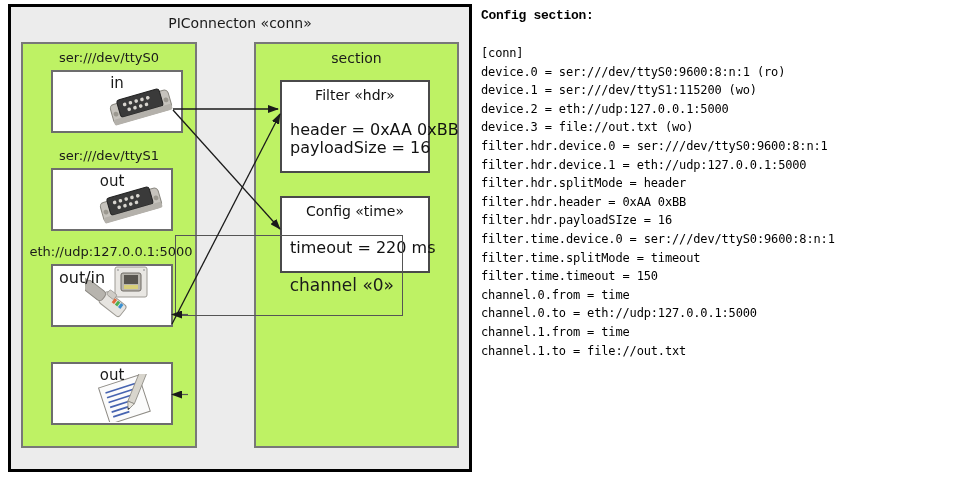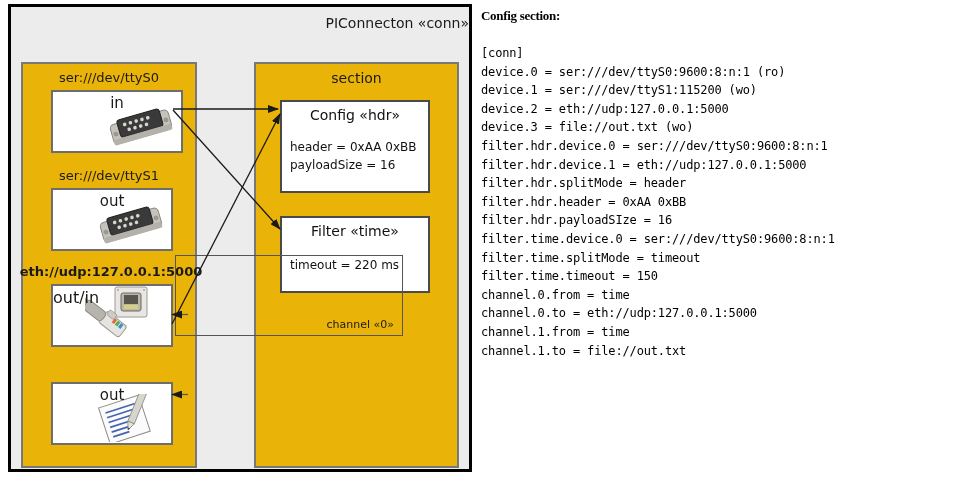--- a/index.html
+++ b/index.html
@@ -32,31 +32,30 @@
     box-sizing: border-box;
     border: 3px solid #000000;
     background: #ececec;
   }
 
   .outer-title {
     position: absolute;
     left: 0;
     top: 8px;
     width: 100%;
-    text-align: right;
+    text-align: center;
     font-size: 14px;
     color: #1a1a1a;
   }
 
   .group-box {
     position: absolute;
     box-sizing: border-box;
-    background: #eab308;
+    background: #bef264;
     border: 2px solid #787878;
-    margin-top: 20px;
   }
   .group-title {
     position: absolute;
     left: 0;
     top: 6px;
     width: 100%;
     text-align: center;
     font-size: 14px;
     color: #1a1a1a;
   }
@@ -95,20 +94,21 @@
     top: 2px;
     left: 0;
     width: 100%;
     text-align: center;
     font-size: 15px;
     color: #1a1a1a;
     z-index: 3;
   }
   .device-caption.left-align {
     text-align: left;
+    padding-left: 6px;
     box-sizing: border-box;
     font-size: 16px;
   }
 
   .icon-wrap {
     position: absolute;
     right: 4px;
     bottom: 2px;
     width: 72px;
     height: 44px;
@@ -126,37 +126,37 @@
     left: 0;
     top: 5px;
     width: 100%;
     text-align: center;
     font-size: 14px;
     color: #111111;
   }
   .filter-prop {
     position: absolute;
     left: 8px;
-    font-size: 12px;
+    font-size: 16px;
     color: #111111;
     white-space: nowrap;
   }
 
   
   .channel-box {
     position: absolute;
     box-sizing: border-box;
     border: 1px solid #555555;
     background: transparent;
   }
   .channel-label {
     position: absolute;
     right: 8px;
-    bottom: 4px;
-    font-size: 11px;
+    bottom: 20px;
+    font-size: 17px;
     color: #1a1a1a;
     white-space: nowrap;
   }
 
   #arrows {
     position: absolute;
     left: 0; top: 0;
     width: 464px;
     height: 468px;
     pointer-events: none;
@@ -167,21 +167,21 @@
     position: absolute;
     left: 481px;
     top: 0px;
     width: 483px;
     height: 484px;
   }
   #config-heading {
     position: absolute;
     left: 0;
     top: 8px;
-    font-family: Liberation Serif, serif;
+    font-family: Liberation Mono, monospace;
     font-size: 13px;
     font-weight: bold;
     color: #000000;
     letter-spacing: -0.3px;
   }
   #config-lines {
     position: absolute;
     left: 0;
     top: 44px;
     font-family: "DejaVu Sans Mono", monospace;
@@ -251,21 +251,21 @@
                 <circle cx="42" cy="21" r="1.8"></circle>
             </g>
             <rect x="6" y="27" width="60" height="6" rx="2" fill="#b4b1ab"></rect>
             <circle cx="10" cy="22" r="2.4" fill="#9b9890"></circle>
             <circle cx="62" cy="22" r="2.4" fill="#9b9890"></circle>
           </g>
         </svg>
       </div>
     </div>
 
-    <div class="device-label" style="left:-4px;top:200px;width:184px;font-weight:bold;">eth://udp:127.0.0.1:5000</div>
+    <div class="device-label" style="left:-4px;top:200px;width:184px;">eth://udp:127.0.0.1:5000</div>
     <div class="device-box" style="left:28px;top:220px;width:122px;height:63px;">
       <div class="device-caption left-align">out/in</div>
       <div class="icon-wrap" style="right:2px;bottom:1px;width:84px;height:58px;">
         <svg viewBox="0 0 84 58" width="84" height="58">
           <rect x="30" y="1" width="32" height="30" rx="2" fill="#e9e7e3" stroke="#9d9a94" stroke-width="1"></rect>
           <rect x="36" y="7" width="20" height="18" rx="2" fill="#b9b6ae" stroke="#6e6b65" stroke-width="1"></rect>
           <rect x="39" y="9" width="14" height="9" fill="#58554f"></rect>
           <rect x="39" y="19" width="14" height="4" fill="#d8cf7a"></rect>
           <circle cx="33" cy="4" r="1" fill="#aaa"></circle>
             <circle cx="59" cy="4" r="1" fill="#aaa"></circle>
@@ -304,27 +304,27 @@
           </g>
         </svg>
       </div>
     </div>
   </div>
 
   <div class="group-box" id="filters-group">
     <div class="group-title">section</div>
 
     <div class="filter-box" style="left:24px;top:36px;width:150px;height:93px;">
-      <div class="filter-title">Config «hdr»</div>
+      <div class="filter-title">Filter «hdr»</div>
       <div class="filter-prop" style="top:38px;">header = 0xAA 0xBB</div>
       <div class="filter-prop" style="top:56px;">payloadSize = 16</div>
     </div>
 
     <div class="filter-box" style="left:24px;top:152px;width:150px;height:77px;">
-      <div class="filter-title">Filter «time»</div>
+      <div class="filter-title">Config «time»</div>
       <div class="filter-prop" style="top:40px;">timeout = 220 ms</div>
     </div>
 
     <div class="channel-box" style="left:-81px;top:191px;width:228px;height:81px;">
       <div class="channel-label">channel «0»</div>
     </div>
 
   </div>
 
   <svg id="arrows" viewBox="0 0 464 468">

